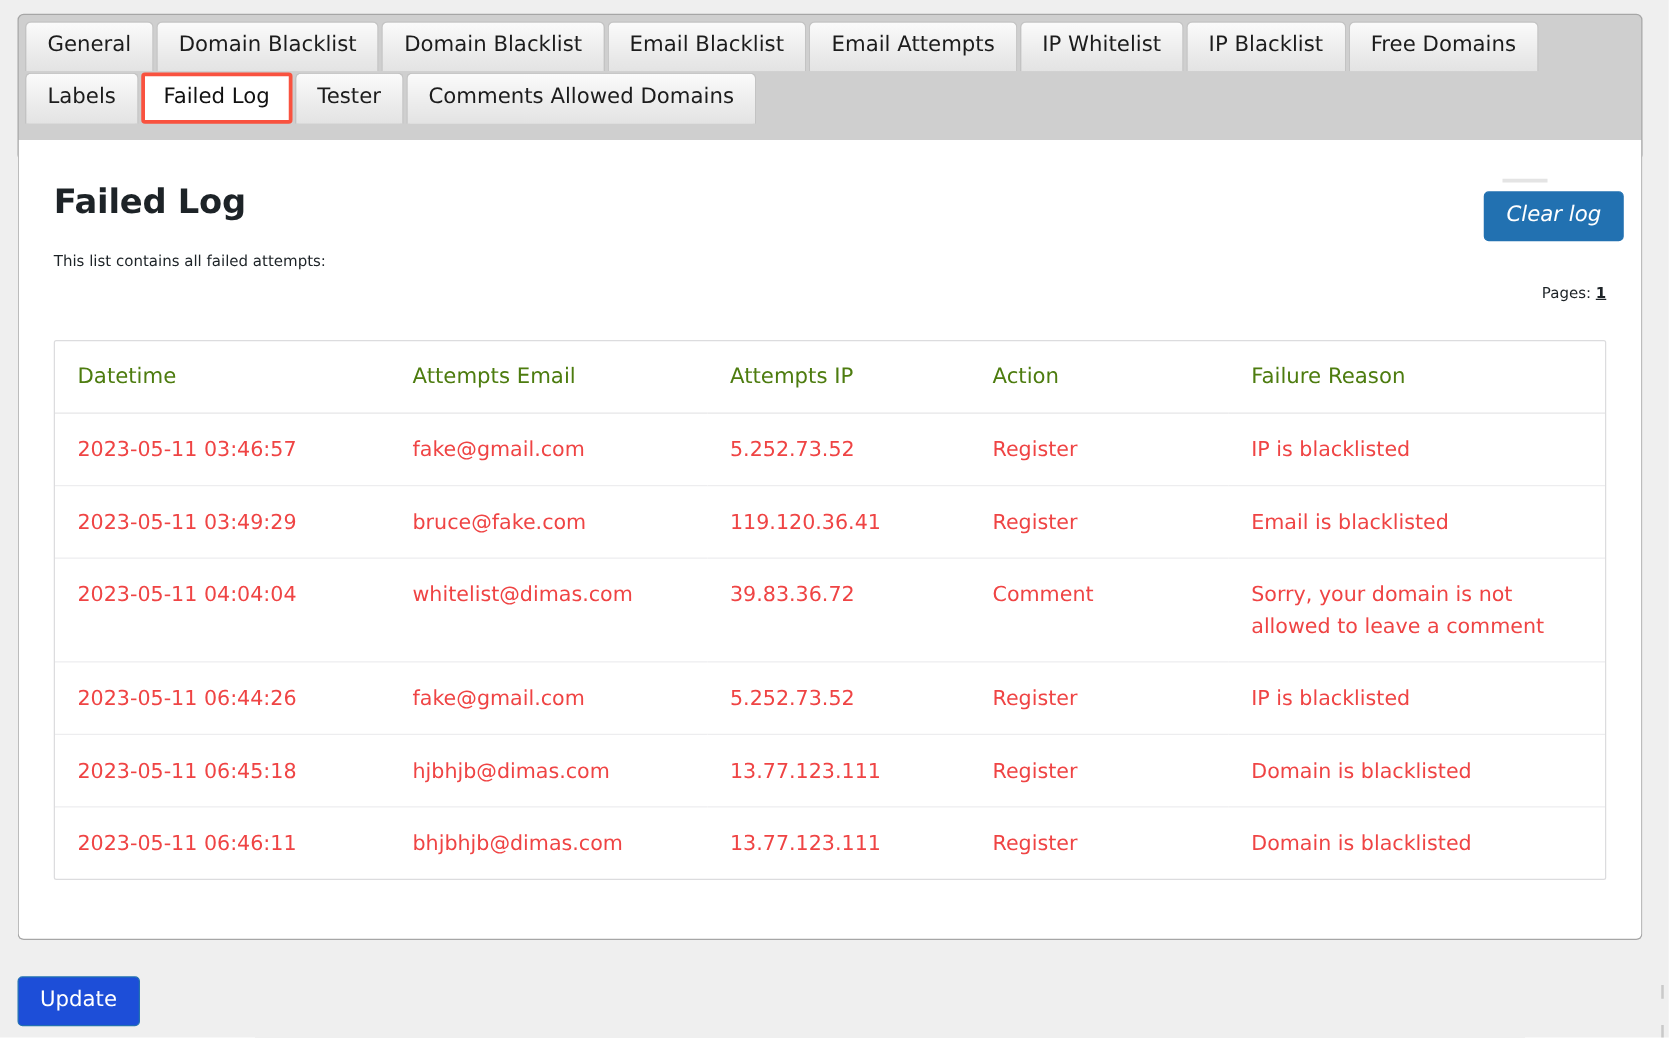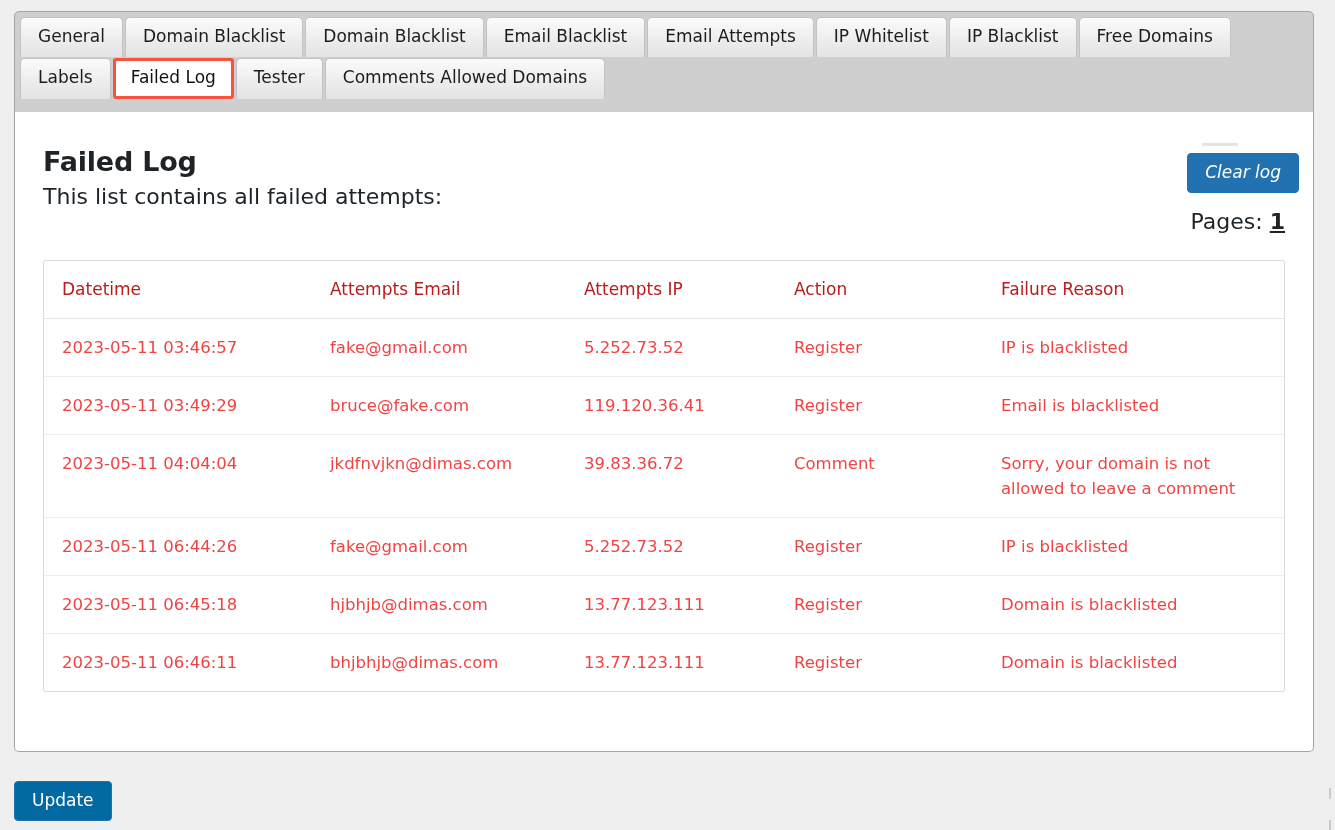--- a/index.html
+++ b/index.html
@@ -81,22 +81,22 @@
 
   .page-title {
     margin: 0;
     font-size: 27px;
     font-weight: bold;
     color: #1d2327;
     letter-spacing: -0.2px;
   }
 
   .intro {
-    margin-top: 8px;
-    font-size: 22px;
+    margin-top: 20px;
+    font-size: 12px;
     color: #1d2327;
     line-height: 24px;
   }
   .intro .pages-line {
     display: block;
     margin-top: 1px;
     text-align: right;
   }
   .page-link {
     color: #1d2327;
@@ -143,21 +143,21 @@
   }
   table.log-table th,
   table.log-table td {
     text-align: left;
     padding: 0;
     vertical-align: top;
   }
   table.log-table th {
     font-size: 17px;
     font-weight: normal;
-    color: #b91c1c;
+    color: #4d7c0f;
     padding: 18px 10px 19px 18px;
     border-bottom: 1px solid #e6e6e8;
   }
   table.log-table td {
     font-size: 16.5px;
     color: #ef4444;
     padding: 16px 10px 16px 18px;
     border-bottom: 1px solid #ededef;
     line-height: 25px;
   }
@@ -168,21 +168,21 @@
   .col-email    { width: 254px; }
   .col-ip       { width: 210px; }
   .col-action   { width: 207px; }
   .col-reason   { width: auto; }
 
   
   .update-btn {
     position: absolute;
     left: 14px;
     top: 781px;
-    background: #0369a1;
+    background: #1d4ed8;
     color: #ffffff;
     border: 1px solid #2271b1;
     border-radius: 4px;
     font-size: 17px;
     font-family: inherit;
     padding: 9px 17px 10px 17px;
     cursor: pointer;
     line-height: 19px;
   }
 
@@ -264,21 +264,21 @@
             </tr>
             <tr>
               <td>2023-05-11 03:49:29</td>
               <td>bruce@fake.com</td>
               <td>119.120.36.41</td>
               <td>Register</td>
               <td>Email is blacklisted</td>
             </tr>
             <tr>
               <td>2023-05-11 04:04:04</td>
-              <td>jkdfnvjkn@dimas.com</td>
+              <td>whitelist@dimas.com</td>
               <td>39.83.36.72</td>
               <td>Comment</td>
               <td>Sorry, your domain is not allowed to leave a comment</td>
             </tr>
             <tr>
               <td>2023-05-11 06:44:26</td>
               <td>fake@gmail.com</td>
               <td>5.252.73.52</td>
               <td>Register</td>
               <td>IP is blacklisted</td>

